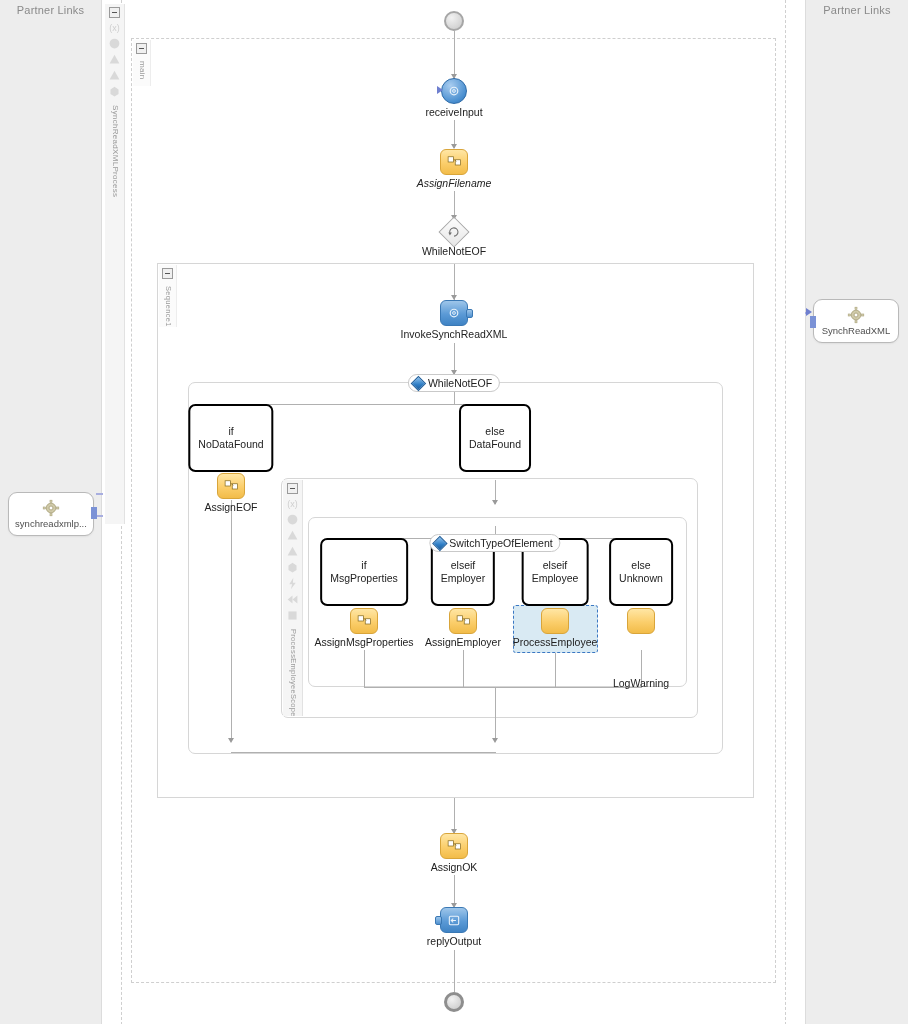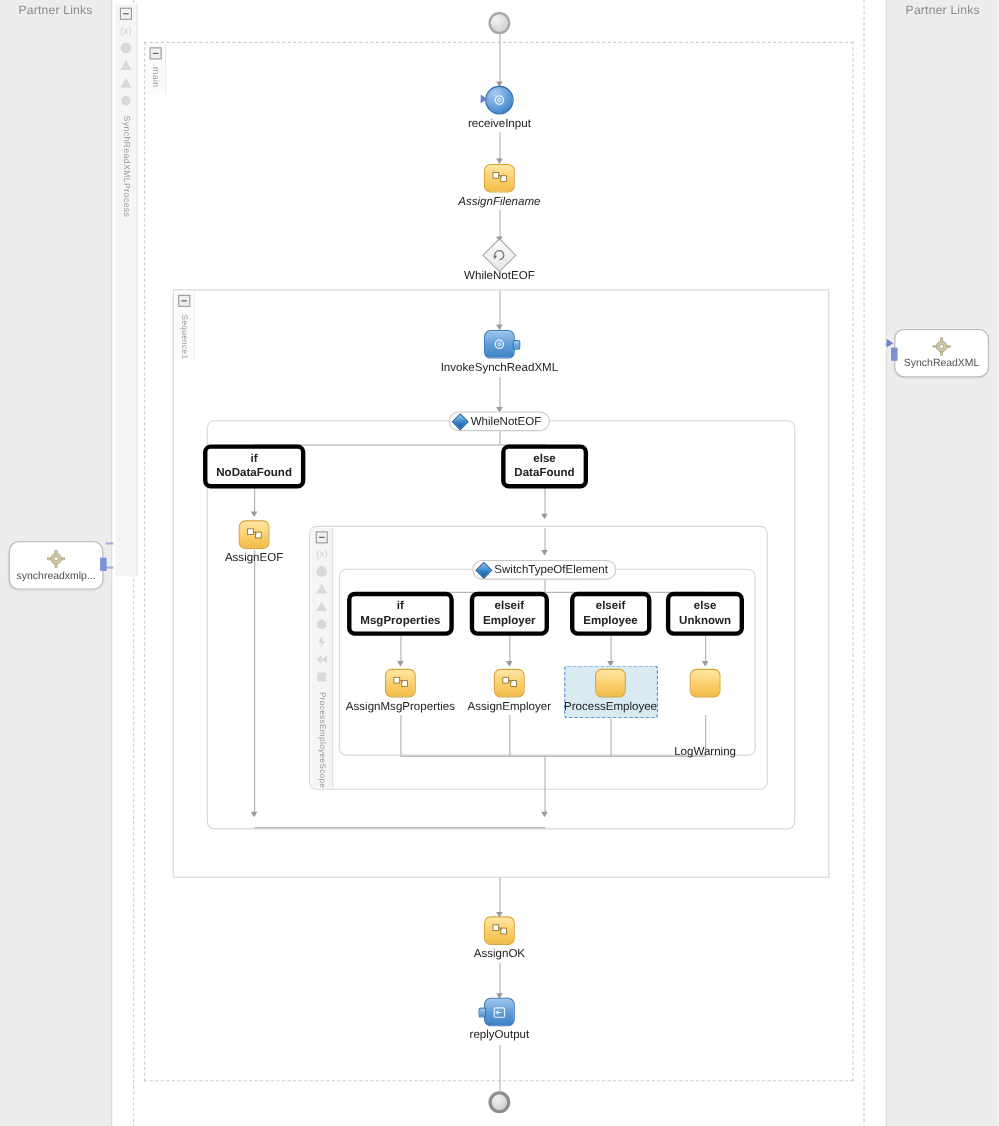--- a/index.html
+++ b/index.html
@@ -187,30 +187,29 @@
     background: linear-gradient(135deg,#8ec3ef 0%, #2d7cc4 60%, #1e5d99 100%);
     border: 1px solid #1e5d99;
     flex: none;
   }
 
   
   .branch {
     position: absolute;
     transform: translateX(-50%);
     background: #ffffff;
-    border: 4px solid #000000;
+    border: 2px solid #000000;
     border-radius: 7px;
-    padding: 3px 8px;
+    padding: 19px 8px;
     text-align: center;
     font-size: 10.5px;
     color: #222;
     line-height: 13px;
     white-space: nowrap;
     z-index: 4;
-    font-weight: bold;
   }
 
   
   .selected {
     position: absolute;
     border: 1px dashed #3b78c3;
     background: #d9eaf3;
     border-radius: 3px;
     z-index: 1;
   }
@@ -545,21 +544,21 @@
       <div class="act-yellow">
         <svg width="15" height="14" viewBox="0 0 20 18">
           <rect x="1.5" y="2" width="7" height="7" fill="#fff" stroke="#8a6f24" stroke-width="1"></rect>
           <rect x="11" y="6" width="7" height="7" fill="#fff" stroke="#8a6f24" stroke-width="1"></rect>
           <path d="M8.5 5 L12.5 8" stroke="#8a6f24" stroke-width="1.1" fill="none"></path>
         </svg>
       </div>
       <div class="lbl">AssignEOF</div>
     </div>
 
-    <div class="pill" style="left:392px; top:509px;justify-content:space-between;">
+    <div class="pill" style="left:392px; top:534px;justify-content:space-between;">
       <span class="bluediamond"></span>
       <span>SwitchTypeOfElement</span>
     </div>
 
     <div class="branch" style="left:261px; top:538px;">
       <div>if</div>
       <div>MsgProperties</div>
     </div>
     <div class="branch" style="left:360px; top:538px;">
       <div>elseif</div>

